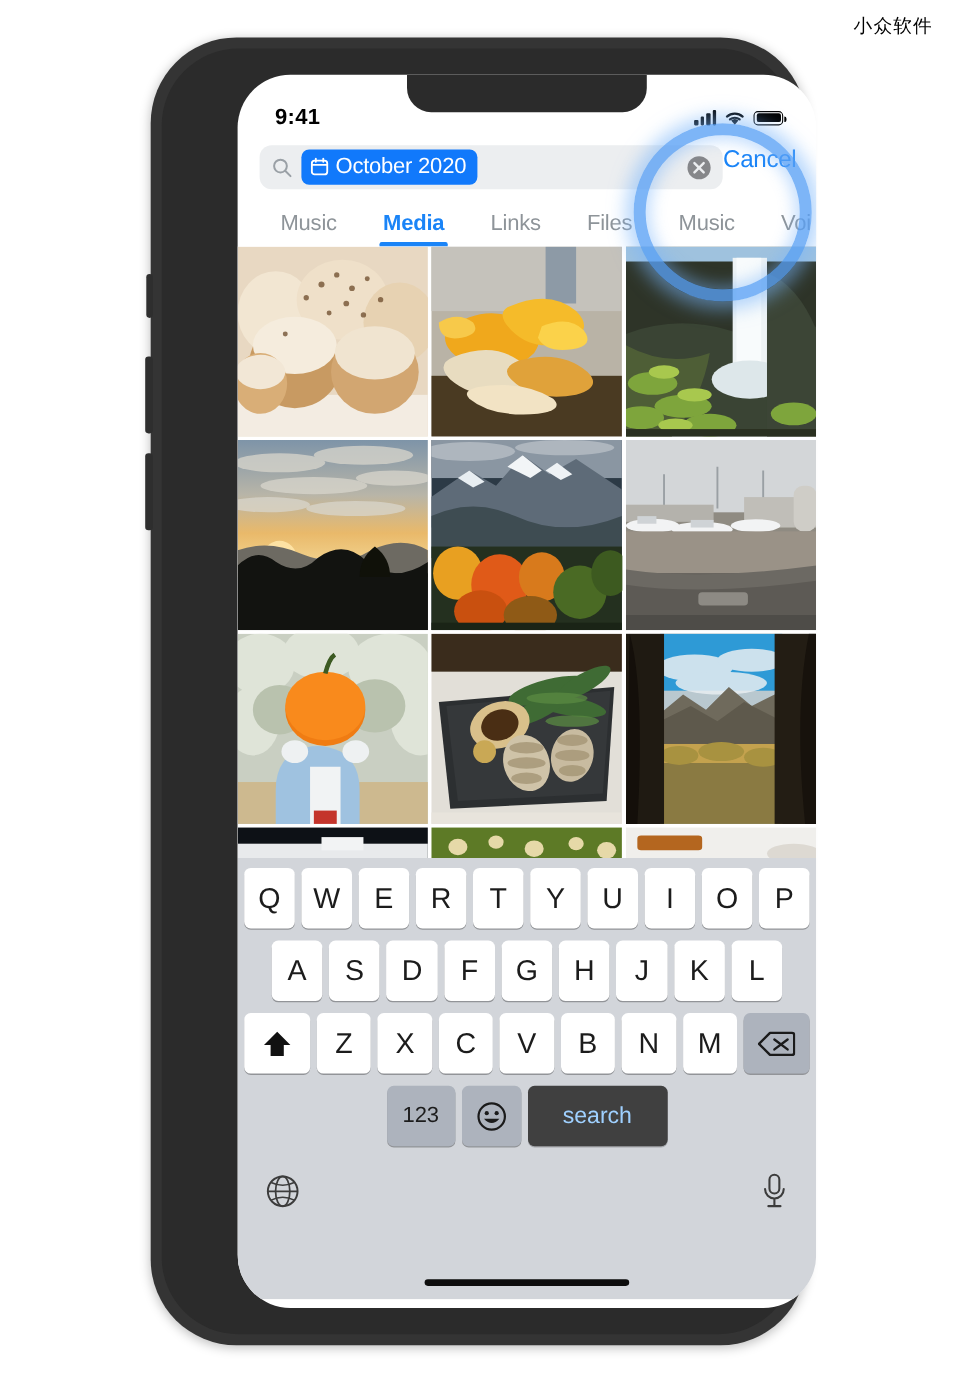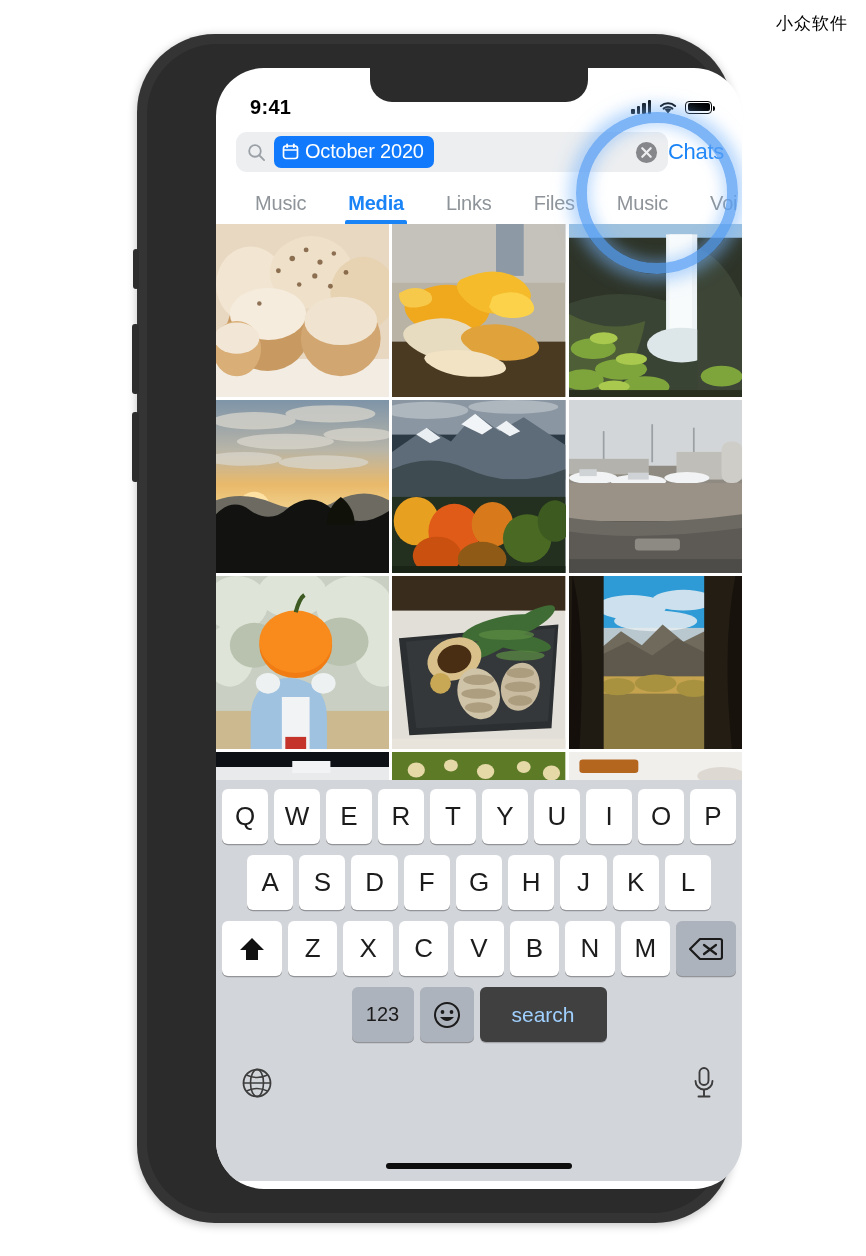--- a/index.html
+++ b/index.html
@@ -113,21 +113,20 @@
   }
   .battery::after {
     content:''; position:absolute; right:-4px; top:4px;
     width: 2.5px; height: 5px; background:#000; border-radius: 0 2px 2px 0;
   }
   .battery > span { display:block; height:100%; width:100%; background:#000; border-radius:2px; }
 
   
   .searchbar-row {
     display: flex;
-    align-items: center;
     padding: 4px 14px 8px 20px;
     position: relative;
     z-index: 20;
   }
   .searchfield {
     flex: 1;
     height: 40px;
     background: #eceef0;
     border-radius: 11px;
     display: flex;
@@ -323,21 +322,21 @@
             <line x1="12.6" y1="1.3" x2="12.6" y2="4.4" stroke="#fff" stroke-width="1.8" stroke-linecap="round"></line>
           </svg>
           <span>October 2020</span>
         </span>
         <svg class="clear-btn" viewBox="0 0 24 24">
           <circle cx="12" cy="12" r="11" fill="#86878a"></circle>
           <line x1="7.6" y1="7.6" x2="16.4" y2="16.4" stroke="#eceef0" stroke-width="2.3" stroke-linecap="round"></line>
           <line x1="16.4" y1="7.6" x2="7.6" y2="16.4" stroke="#eceef0" stroke-width="2.3" stroke-linecap="round"></line>
         </svg>
       </div>
-      <div class="cancel-btn">Chats</div>
+      <div class="cancel-btn">Cancel</div>
     </div>
 
     <div class="tabbar">
       <div class="tab">Music</div>
       <div class="tab active">Media</div>
       <div class="tab">Links</div>
       <div class="tab">Files</div>
       <div class="tab">Music</div>
       <div class="tab">Voi</div>
     </div>

